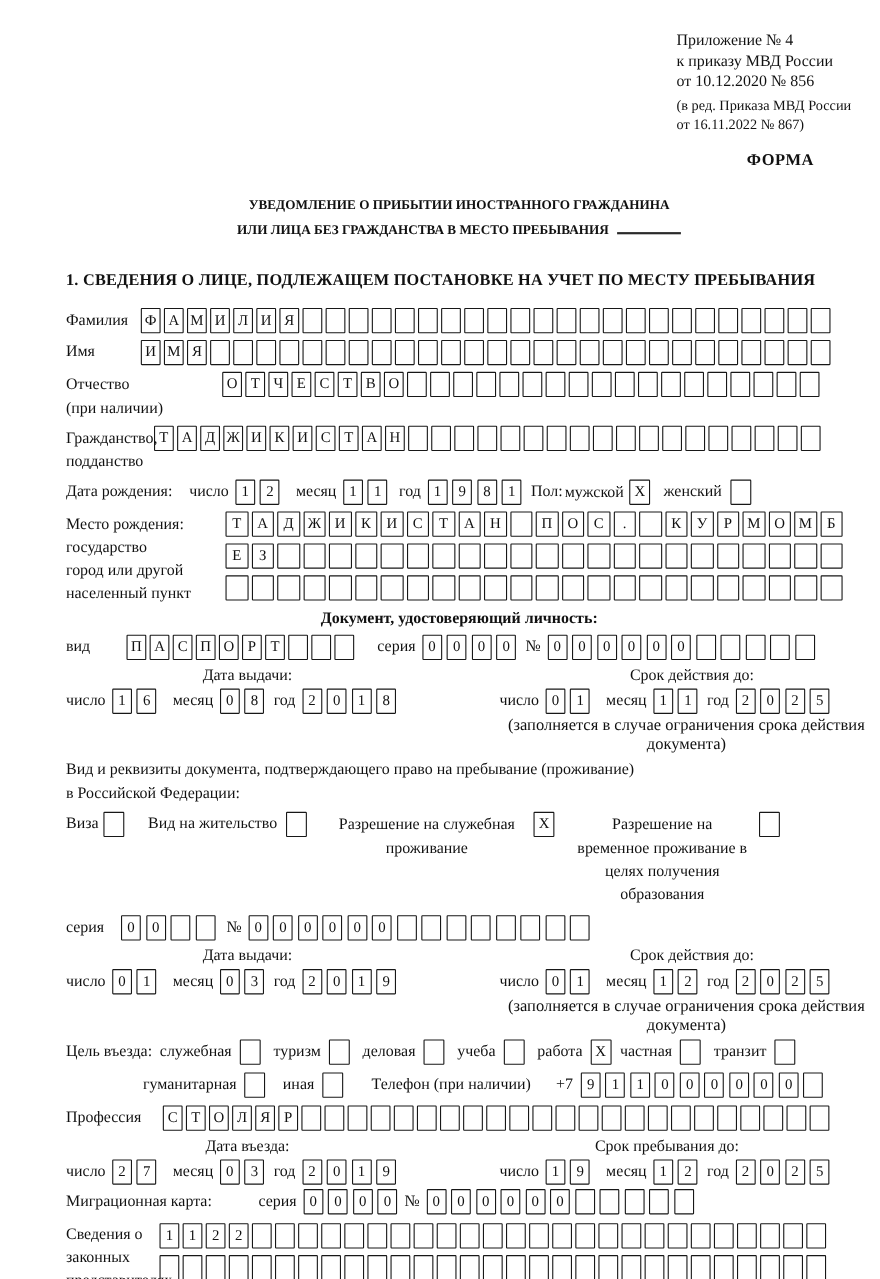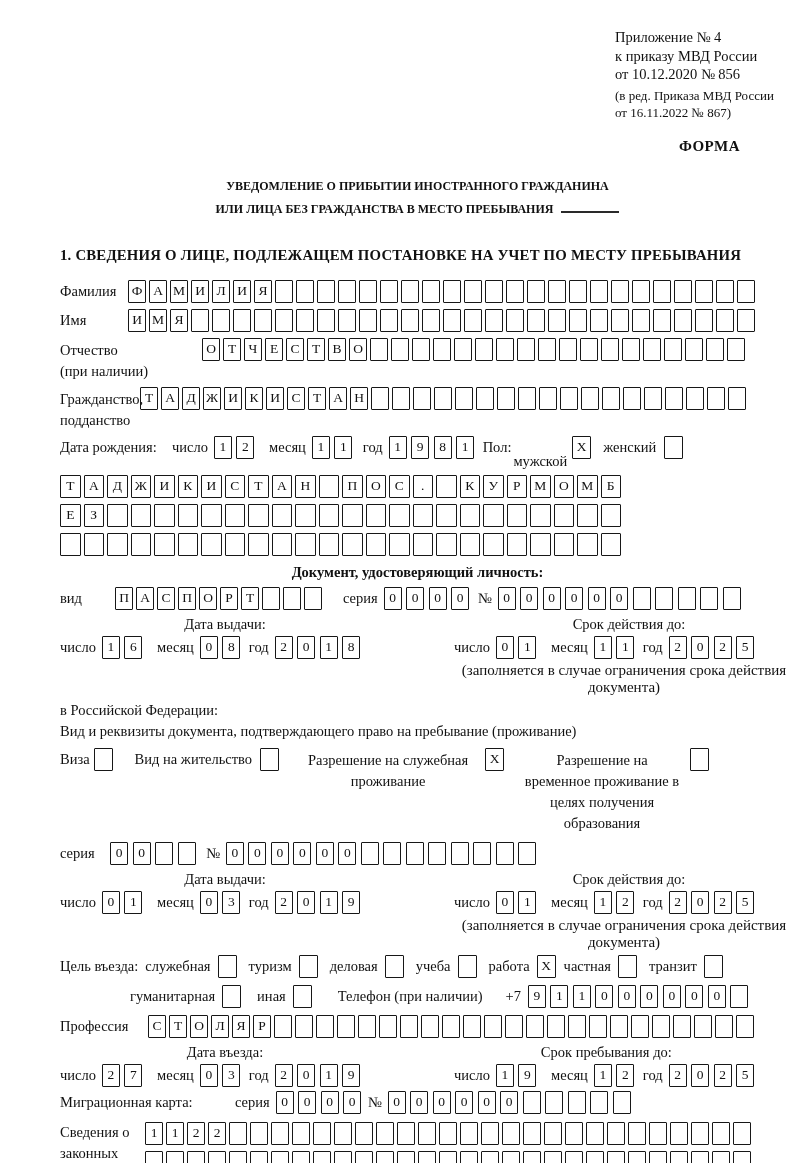--- a/index.html
+++ b/index.html
@@ -126,27 +126,33 @@
 
     <div class="row">
       <span class="lbl" style="width:112px">Дата рождения:</span>
       <span class="dlbl first">число</span>
       <span class="cells dg"><span class="cell">1</span><span class="cell">2</span></span>
       <span class="dlbl">месяц</span>
       <span class="cells dg"><span class="cell">1</span><span class="cell">1</span></span>
       <span class="dlbl" style="margin-left:6px">год</span>
       <span class="cells dg"><span class="cell">1</span><span class="cell">9</span><span class="cell">8</span><span class="cell">1</span></span>
       <span class="dlbl" style="margin-left:4px">Пол:</span>
-      <span class="dlbl" style="margin:17px 5px 0 -4px; padding:0">мужской</span>
+      <span class="dlbl" style="margin:4px 5px 0 -4px; padding:0">мужской</span>
       <span class="checkbox">X</span>
       <span class="dlbl" style="margin-left:12px; margin-right:8px">женский</span>
       <span class="checkbox"></span>
     </div>
 
     <div class="row" style="margin-bottom:2px">
+      <div class="lbl-block w145">
+        <div>Место рождения:</div>
+        <div>государство</div>
+        <div>город или другой</div>
+        <div>населенный пункт</div>
+      </div>
       <div class="stack">
         <span class="cells cells-wide"><span class="cell">Т</span><span class="cell">А</span><span class="cell">Д</span><span class="cell">Ж</span><span class="cell">И</span><span class="cell">К</span><span class="cell">И</span><span class="cell">С</span><span class="cell">Т</span><span class="cell">А</span><span class="cell">Н</span><span class="cell"></span><span class="cell">П</span><span class="cell">О</span><span class="cell">С</span><span class="cell">.</span><span class="cell"></span><span class="cell">К</span><span class="cell">У</span><span class="cell">Р</span><span class="cell">М</span><span class="cell">О</span><span class="cell">М</span><span class="cell">Б</span></span>
         <span class="cells cells-wide"><span class="cell">Е</span><span class="cell">З</span><span class="cell"></span><span class="cell"></span><span class="cell"></span><span class="cell"></span><span class="cell"></span><span class="cell"></span><span class="cell"></span><span class="cell"></span><span class="cell"></span><span class="cell"></span><span class="cell"></span><span class="cell"></span><span class="cell"></span><span class="cell"></span><span class="cell"></span><span class="cell"></span><span class="cell"></span><span class="cell"></span><span class="cell"></span><span class="cell"></span><span class="cell"></span><span class="cell"></span></span>
         <span class="cells cells-wide"><span class="cell"></span><span class="cell"></span><span class="cell"></span><span class="cell"></span><span class="cell"></span><span class="cell"></span><span class="cell"></span><span class="cell"></span><span class="cell"></span><span class="cell"></span><span class="cell"></span><span class="cell"></span><span class="cell"></span><span class="cell"></span><span class="cell"></span><span class="cell"></span><span class="cell"></span><span class="cell"></span><span class="cell"></span><span class="cell"></span><span class="cell"></span><span class="cell"></span><span class="cell"></span><span class="cell"></span></span>
       </div>
     </div>
 
     <div class="doc-heading">Документ, удостоверяющий личность:</div>
 
     <div class="row">
@@ -178,22 +184,22 @@
           <span class="dlbl">месяц</span>
           <span class="cells dg"><span class="cell">1</span><span class="cell">1</span></span>
           <span class="dlbl" style="margin-left:4px">год</span>
           <span class="cells dg"><span class="cell">2</span><span class="cell">0</span><span class="cell">2</span><span class="cell">5</span></span>
         </div>
         <div class="dp-note">(заполняется в случае ограничения срока действия документа)</div>
       </div>
     </div>
 
     <div class="intro">
+      <div>Вид и реквизиты документа, подтверждающего право на пребывание (проживание)</div>
       <div>в Российской Федерации:</div>
-      <div>Вид и реквизиты документа, подтверждающего право на пребывание (проживание)</div>
     </div>
 
     <div class="options-row">
       <span class="opt">
         <span class="opt-lbl" style="margin-right:4px">Виза</span>
         <span class="checkbox"></span>
       </span>
       <span class="opt" style="margin-left:22px">
         <span class="opt-lbl">Вид на жительство</span>
         <span class="checkbox"></span>

